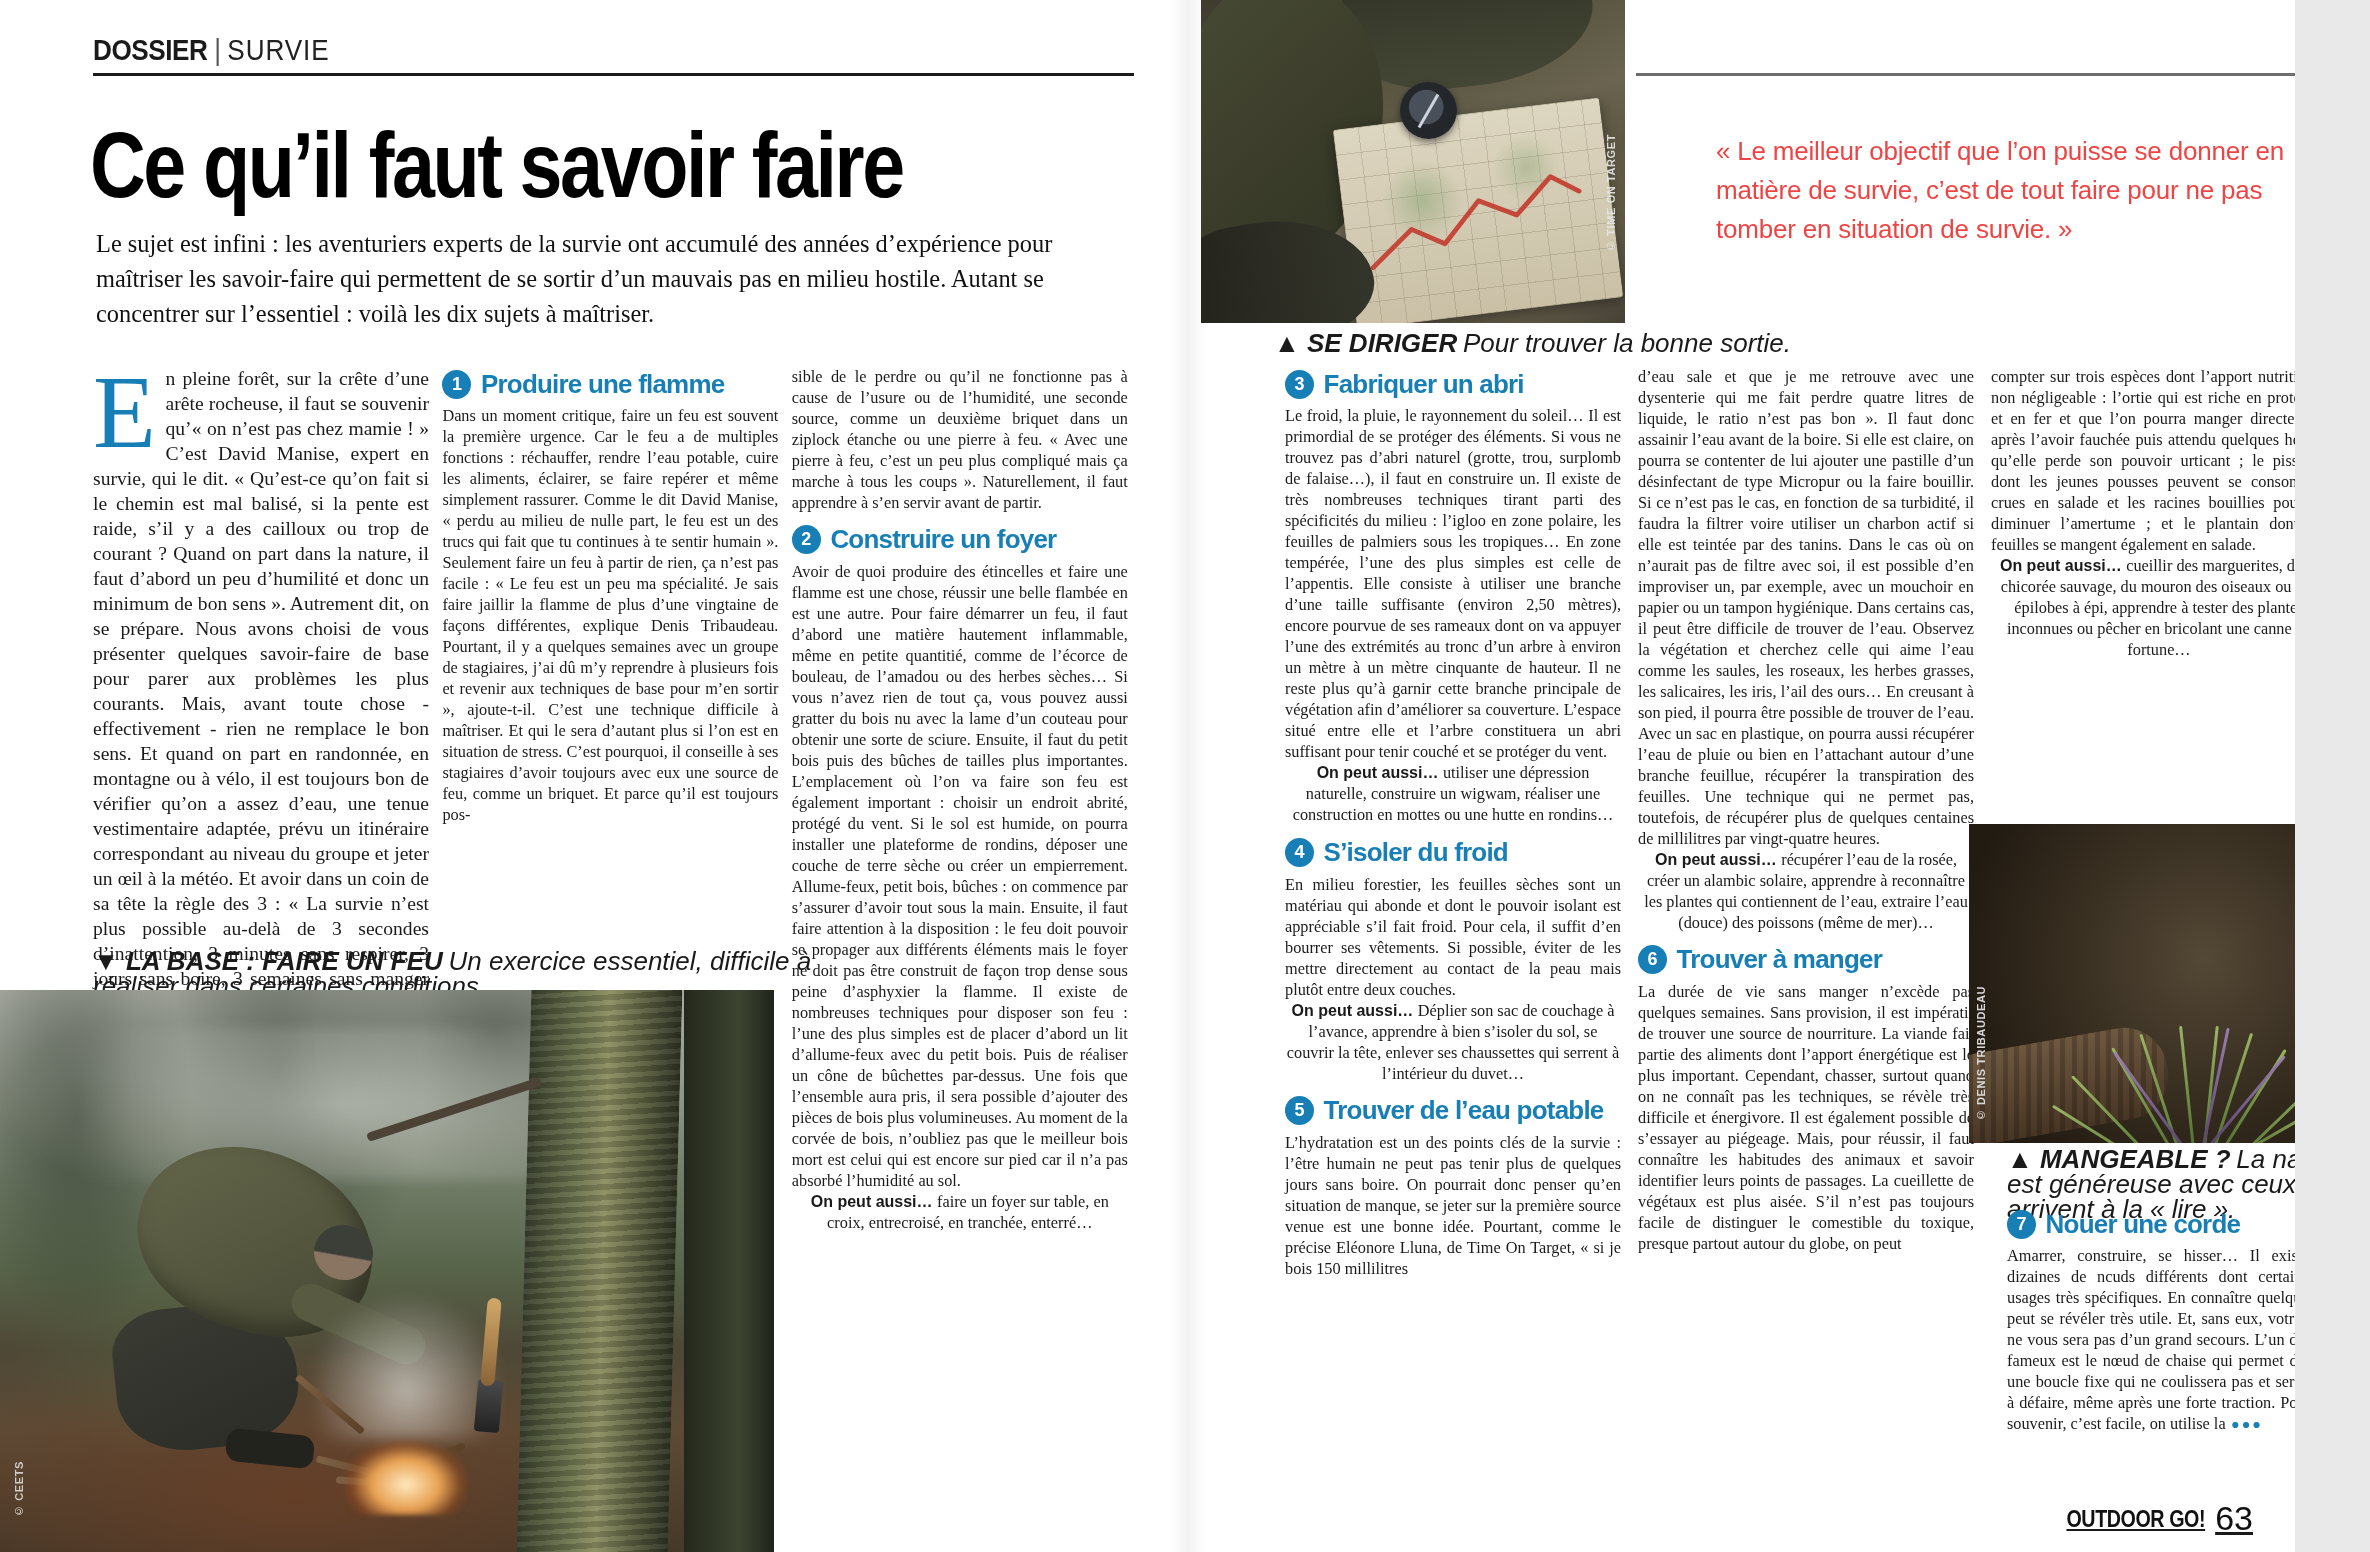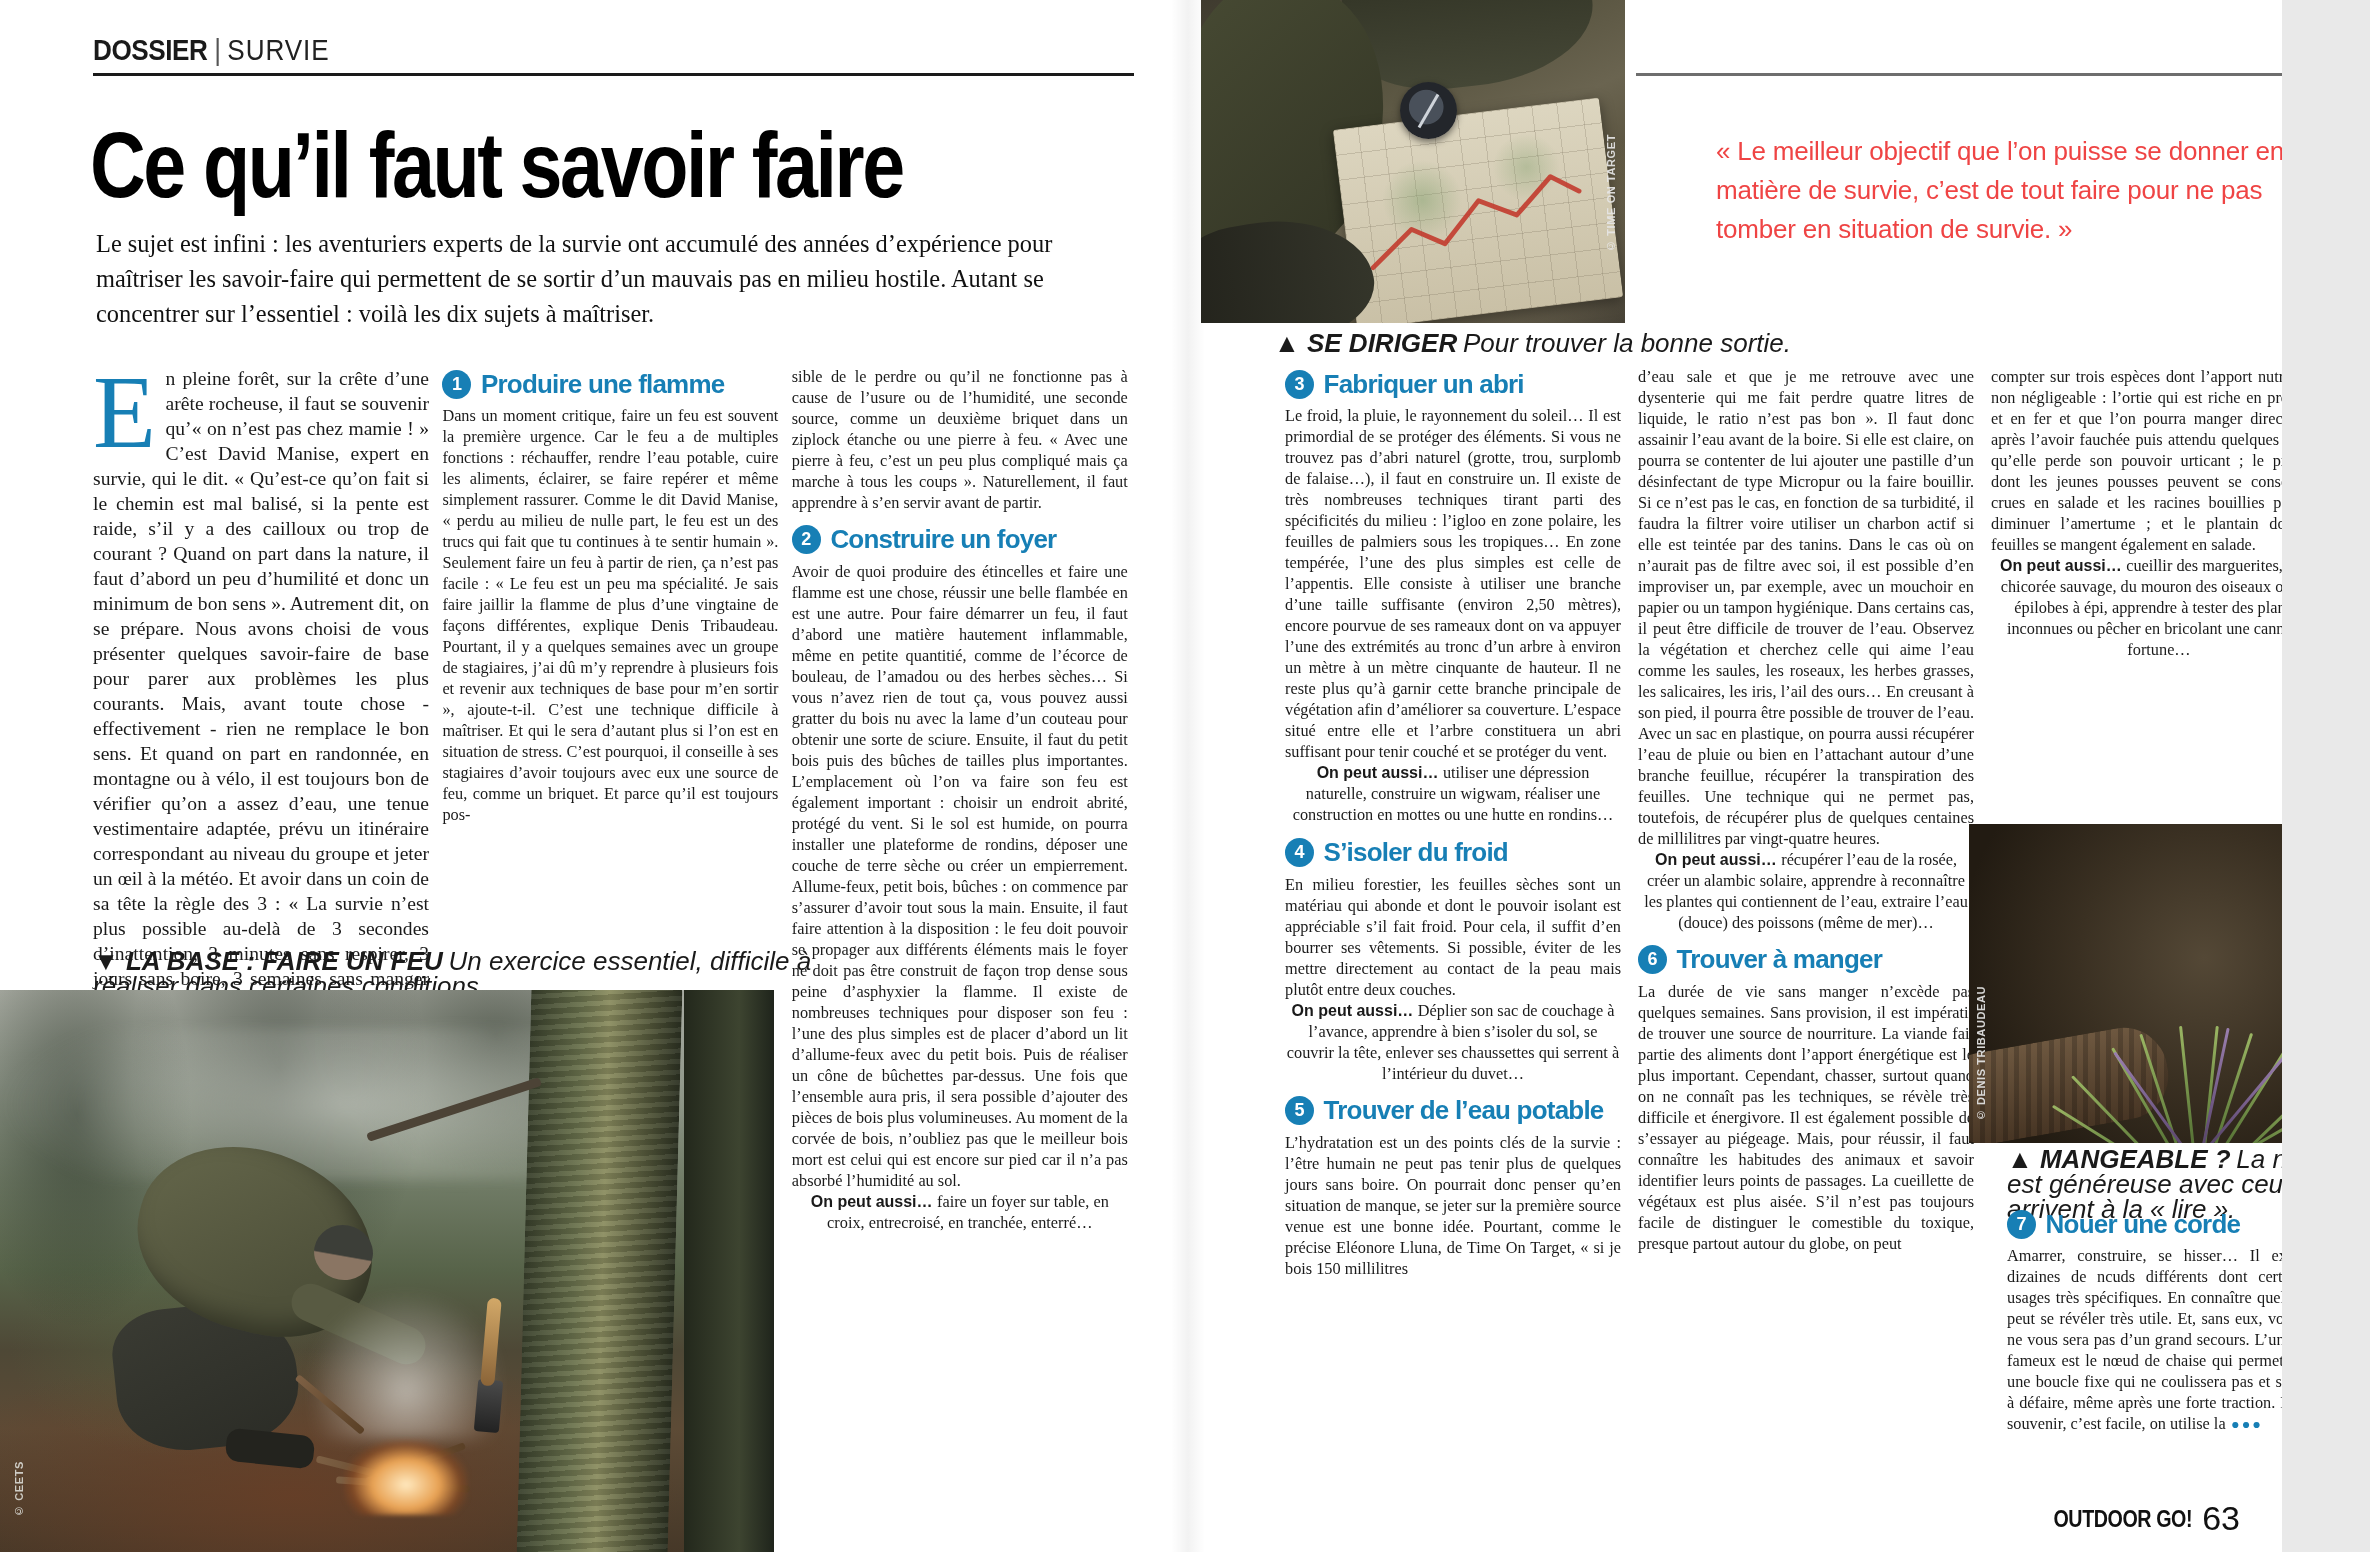--- a/index.html
+++ b/index.html
@@ -1,17 +1,17 @@
 <!DOCTYPE html>
 <html><head>
 <meta charset="utf-8">
 <style>
   html,body{margin:0;padding:0;background:#e9e9e9;}
   .spread{position:relative;width:2282px;height:1552px;background:#fff;overflow:hidden;
-          font-family:"Liberation Serif",serif;color:#1a1a1a;}
+          font-family:"Liberation Serif",serif;color:#1a1a1a;padding-left:13px;}
   .gutter{position:absolute;left:1171px;top:0;width:34px;height:100%;
           background:linear-gradient(90deg,rgba(0,0,0,0) 0%,rgba(0,0,0,.05) 50%,rgba(0,0,0,0) 100%);}
 
   
   .kicker{position:absolute;left:93px;top:34px;font-family:"Liberation Sans",sans-serif;
           font-size:29px;letter-spacing:-0.5px;transform:scaleX(.9);transform-origin:left top;white-space:nowrap;}
   .kicker .k-bold{font-weight:bold;}
   .kicker .k-sep{font-weight:300;color:#555;padding:0 7.6px;}
   .kicker .k-light{font-weight:400;color:#222;letter-spacing:1px;}
   .rule-left{position:absolute;left:93px;top:73px;width:1041px;height:2.9px;background:#1a1a1a;}
@@ -53,21 +53,21 @@
   .credit{position:absolute;writing-mode:vertical-rl;transform:rotate(180deg);
           font-family:"Liberation Sans",sans-serif;font-weight:bold;font-size:11px;
           letter-spacing:0.6px;color:#e6e6e6;opacity:.92;white-space:nowrap;}
 
   
   .pullquote{position:absolute;left:1716px;top:132px;width:612px;margin:0;
              font-family:"Liberation Sans",sans-serif;font-size:26px;line-height:39px;
              color:#ef4444;letter-spacing:-0.2px;}
 
   
-  .folio{position:absolute;right:42px;top:1499px;display:flex;align-items:center;}
+  .folio{position:absolute;right:42px;top:1499px;display:flex;align-items:center;text-decoration:underline;}
   .folio .brand{font-family:"Liberation Sans",sans-serif;font-weight:bold;font-size:24px;
                 letter-spacing:-0.5px;transform:scaleX(.82);transform-origin:right center;color:#111;}
   .folio .pagenum{font-family:"Liberation Sans",sans-serif;font-weight:400;font-size:34px;
                   margin-left:9.6px;color:#111;}
 
   
   .photo{position:absolute;overflow:hidden;}
   .photo *{position:absolute;}
 
   .photo-fire{left:0;top:990px;width:774px;height:562px;

